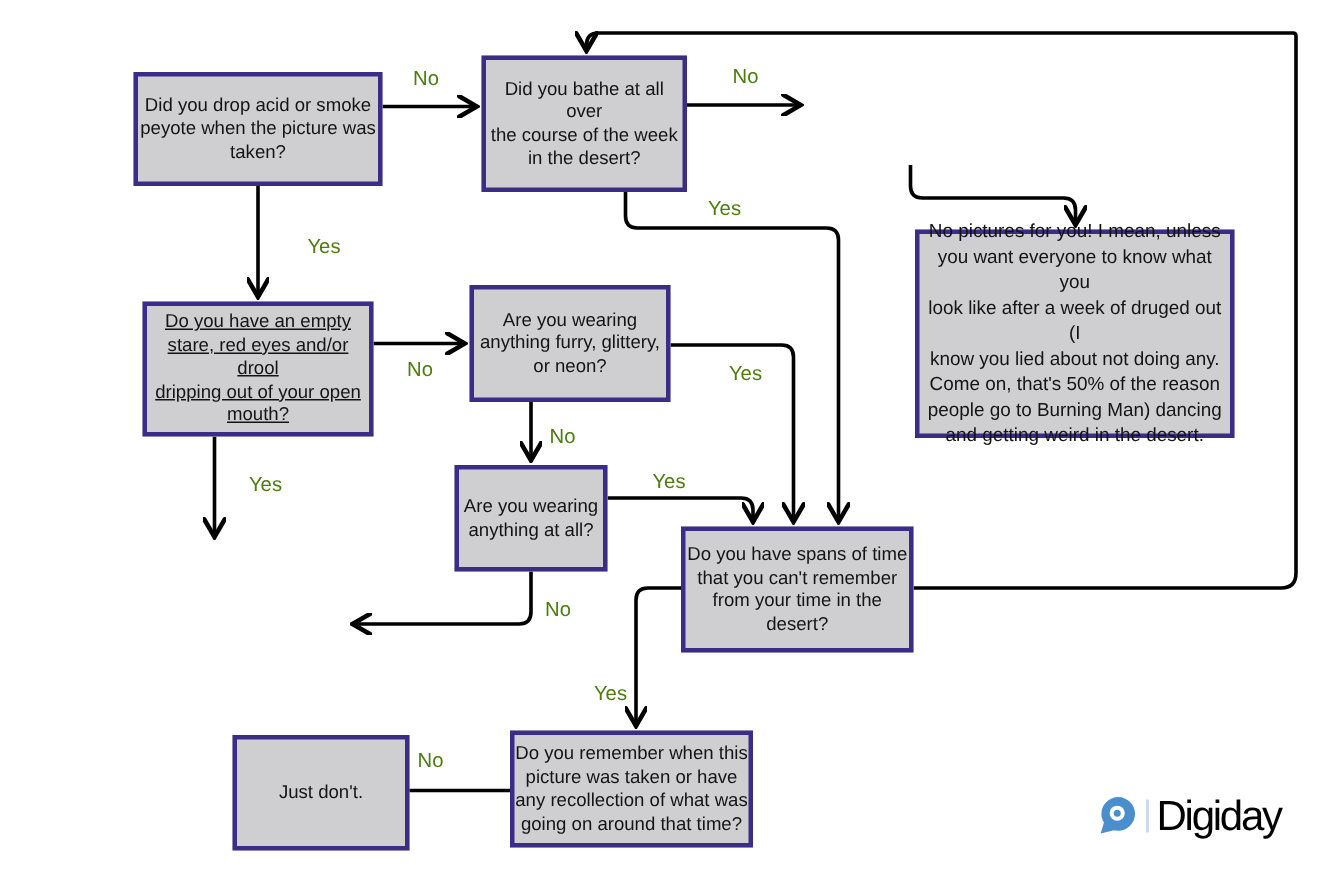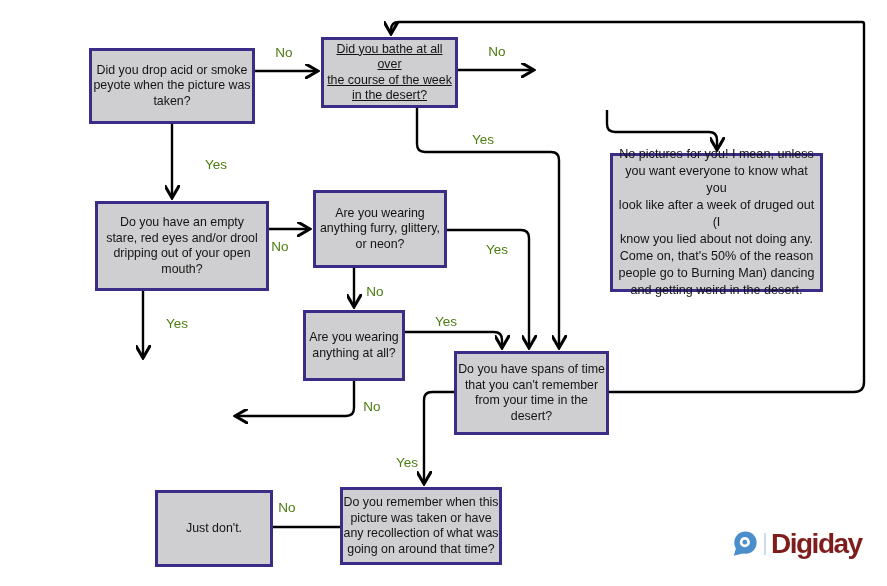--- a/index.html
+++ b/index.html
@@ -10,24 +10,24 @@
   #arrows path{fill:none;stroke:#000000;stroke-width:2.4px;}
   .node{
     position:absolute;z-index:2;box-sizing:border-box;
     background:#cfcfd1;border:3px solid #3a2c87;
     display:flex;align-items:center;justify-content:center;
     text-align:center;color:#141414;
     font-size:12.4px;line-height:15.5px;white-space:pre-line;
     padding:2px 1px;
   }
   #n-acid{left:89px;top:48px;width:166px;height:76px;}
-  #n-bathe{left:321px;top:37px;width:137px;height:71px;padding:0;text-decoration:underline;}
+  #n-bathe{left:321px;top:37px;width:137px;height:91px;padding:0;}
   #n-gross{left:537px;top:36px;width:100px;height:74px;}
   #n-nopics{left:610px;top:153px;width:213px;height:139px;font-size:12.6px;line-height:17px;}
-  #n-stare{left:95px;top:201px;width:174px;height:90px;}
+  #n-stare{left:95px;top:201px;width:154px;height:90px;text-decoration:underline;}
   #n-furry{left:313px;top:190px;width:134px;height:78px;}
   #n-anything{left:303px;top:310px;width:102px;height:71px;}
   #n-spans{left:454px;top:351px;width:155px;height:84px;}
   #n-coworkers{left:54px;top:361px;width:178px;height:80px;padding:0;}
   #n-remember{left:340px;top:487px;width:162px;height:78px;padding:0;}
   #n-justdont{left:144px;top:490px;width:118px;height:77px;margin-left:11px;}
   .lbl{
     position:absolute;z-index:3;transform:translate(-50%,-50%);
     font-size:13.5px;color:#4d7c0f;white-space:nowrap;
   }
@@ -36,21 +36,21 @@
   #l4{left:280px;top:246px;}  #l5{left:497px;top:249px;}
   #l6{left:375px;top:291px;}  #l7{left:446px;top:321px;}
   #l8{left:177px;top:323px;}  #l9{left:372px;top:406px;}
   #l10{left:407px;top:462px;} #l11{left:287px;top:507px;}
   .logo{
     position:absolute;left:731px;top:528px;z-index:2;
     display:flex;align-items:center;gap:5px;
   }
   .logo-divider{width:2px;height:22px;background:#c9dced;}
   .logo-word{
-    font-size:28px;font-weight:bold;color:#7f1d1d;letter-spacing:-1.5px;
+    font-size:28px;font-weight:normal;color:#000000;letter-spacing:-1.5px;
   }
 </style>
 </head>
 <body>
 
 <div class="stage">
 
   <svg id="arrows" width="887" height="586" viewBox="0 0 887 586">
     <defs>
       <marker id="ah" viewBox="0 0 12 12" refX="10.5" refY="6" markerWidth="15" markerHeight="15" markerUnits="userSpaceOnUse" orient="auto">

